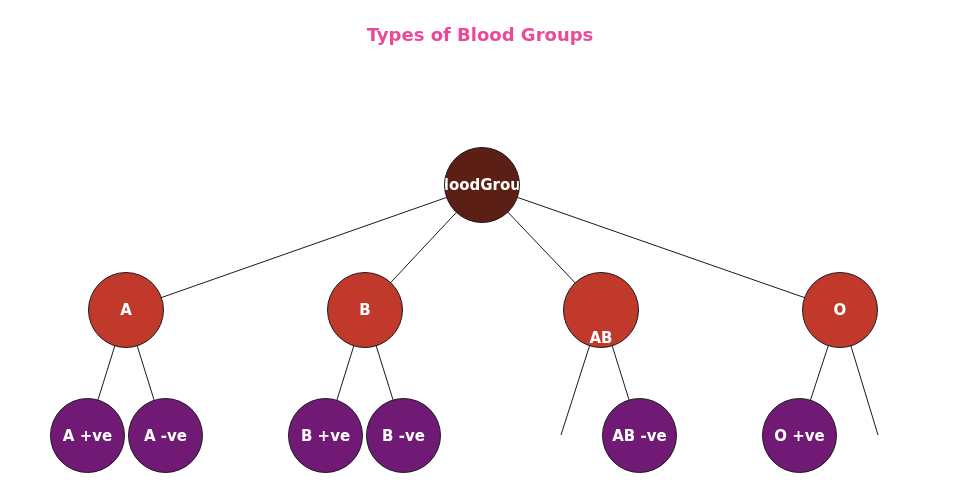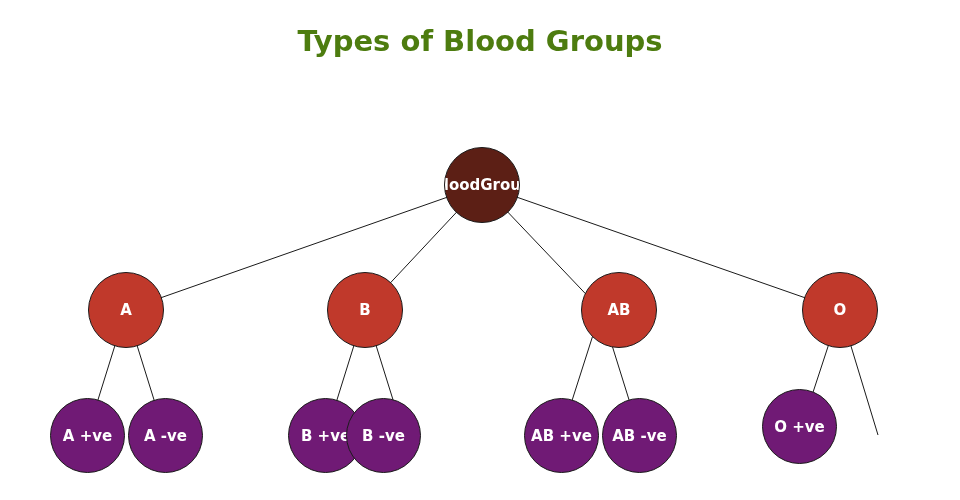--- a/index.html
+++ b/index.html
@@ -6,21 +6,21 @@
   body {
     width: 960px; height: 500px;
     background: #ffffff;
     font-family: "DejaVu Sans", "Liberation Sans", sans-serif;
     overflow: hidden;
   }
   .stage { position: relative; width: 960px; height: 500px; background: #ffffff; }
   .title {
     position: absolute; top: 24px; left: 0; width: 960px;
     margin: 0; text-align: center;
-    font-size: 29px; font-weight: 700; color: #4d7c0f;
+    font-size: 18px; font-weight: 700; color: #ec4899;
     letter-spacing: 0px;
   }
   .edges { position: absolute; left: 0; top: 0; width: 960px; height: 500px; }
   .edges line { stroke: #1a1a1a; stroke-width: 1; }
   .node {
     position: absolute;
     box-sizing: border-box;
     border-radius: 50%;
     border: 1.5px solid #1b1b1b;
     display: flex; align-items: center; justify-content: center;
@@ -58,42 +58,39 @@
   <div class="node root" style="left:444px; top:147px;">
     <span>BloodGroup</span>
   </div>
 
   <div class="node group" style="left:88px; top:272px;">
     <span>A</span>
   </div>
   <div class="node group" style="left:327px; top:272px;">
     <span>B</span>
   </div>
-  <div class="node group" style="left:581px; top:272px;">
+  <div class="node group" style="left:563px; top:272px;align-items:flex-end;">
     <span>AB</span>
   </div>
   <div class="node group" style="left:802px; top:272px;">
     <span>O</span>
   </div>
 
   <div class="node leaf" style="left:50px; top:398px;">
     <span>A +ve</span>
   </div>
   <div class="node leaf" style="left:288px; top:398px;">
     <span>B +ve</span>
   </div>
   <div class="node leaf" style="left:128px; top:398px;">
     <span>A -ve</span>
   </div>
-  <div class="node leaf" style="left:346px; top:398px;">
+  <div class="node leaf" style="left:366px; top:398px;">
     <span>B -ve</span>
-  </div>
-  <div class="node leaf" style="left:524px; top:398px;">
-    <span>AB +ve</span>
   </div>
   <div class="node leaf" style="left:602px; top:398px;">
     <span>AB -ve</span>
   </div>
-  <div class="node leaf" style="left:762px; top:389px;">
+  <div class="node leaf" style="left:762px; top:398px;">
     <span>O +ve</span>
   </div>
 
 </div>
 
 </body></html>

